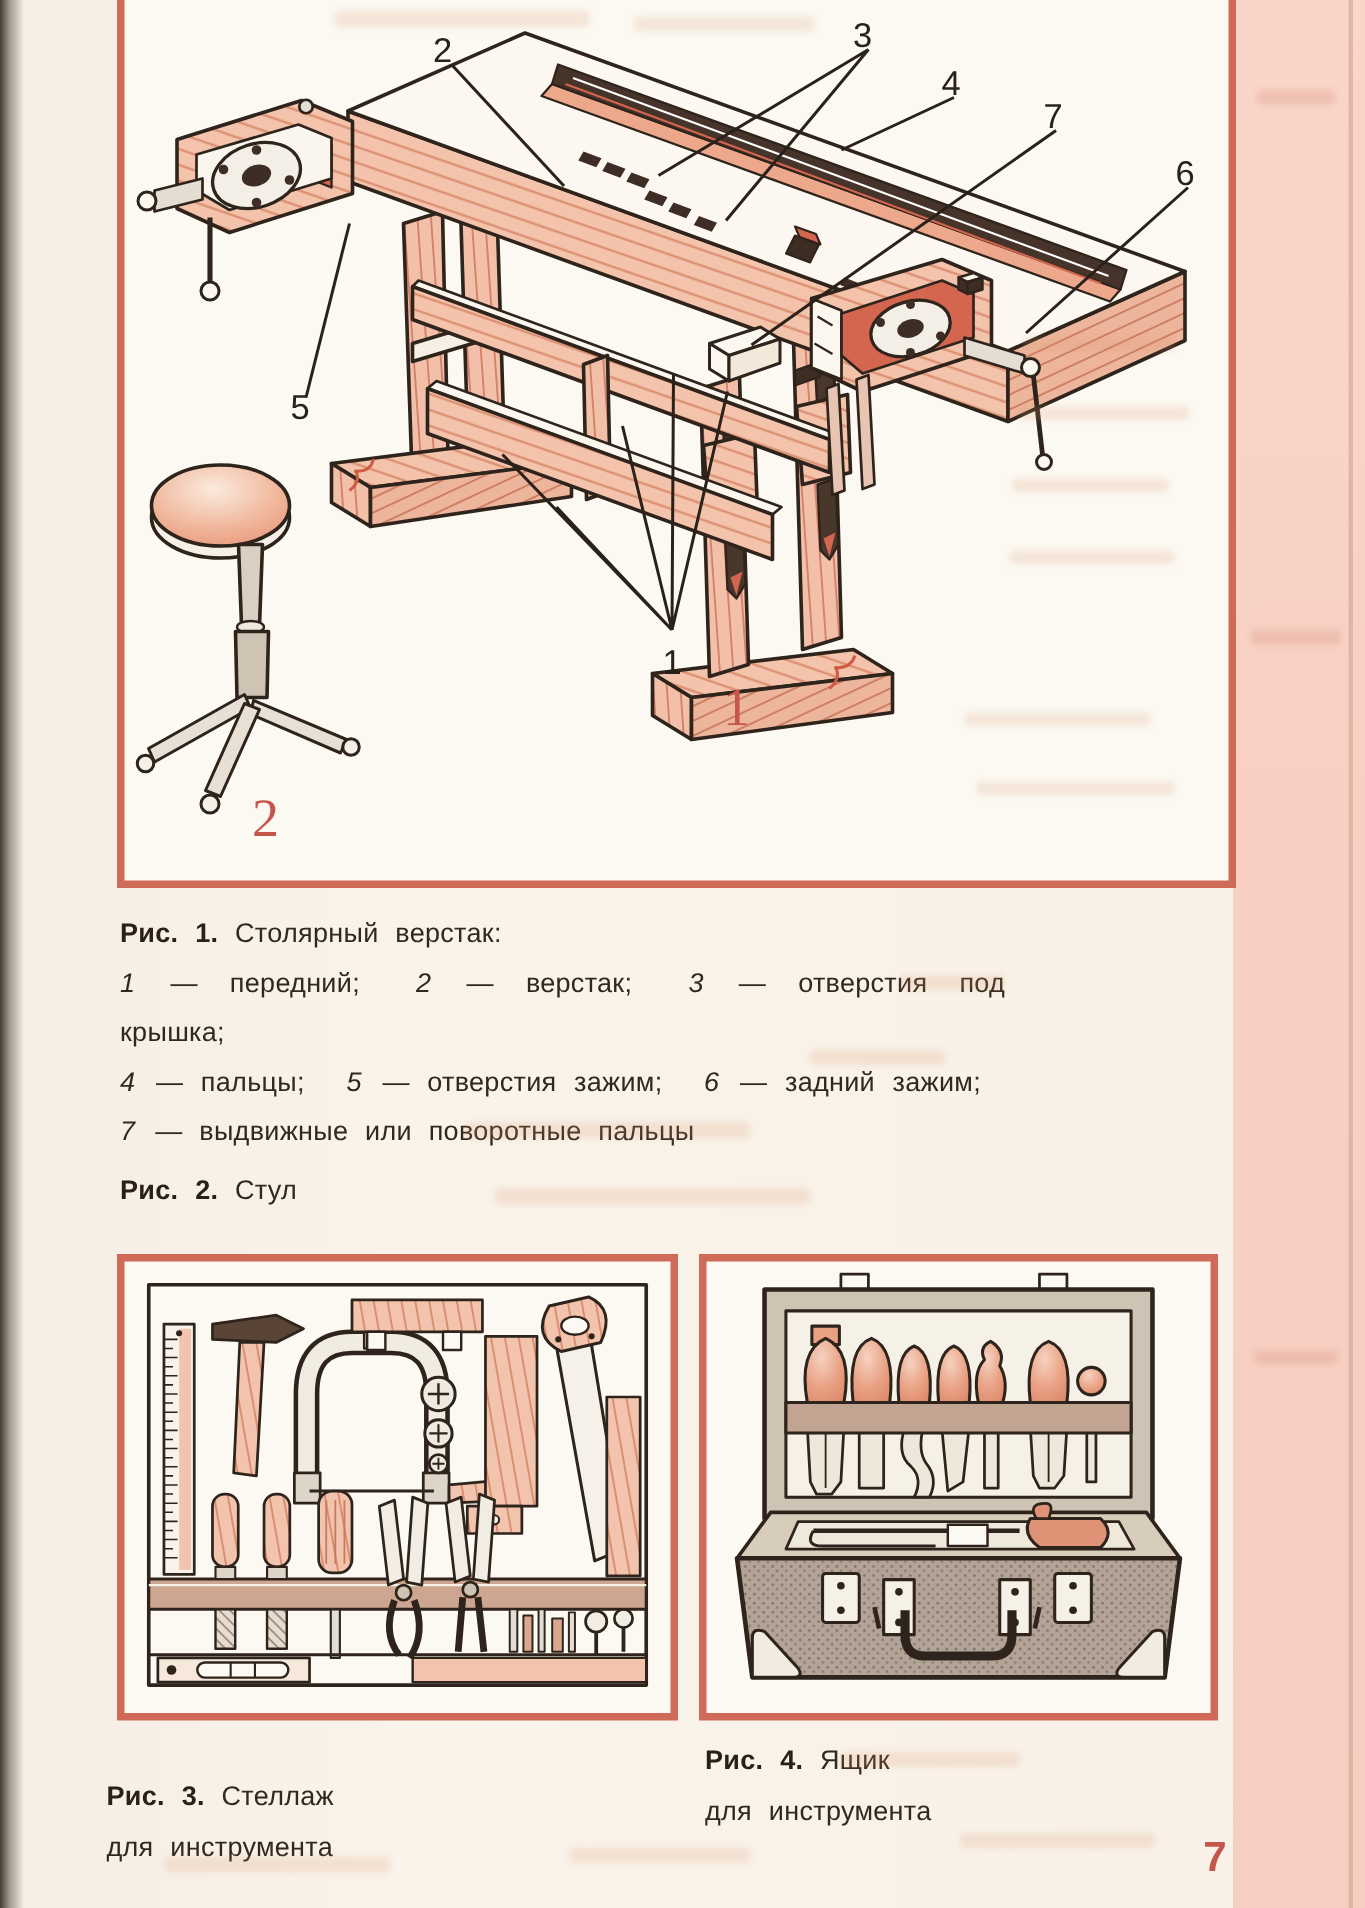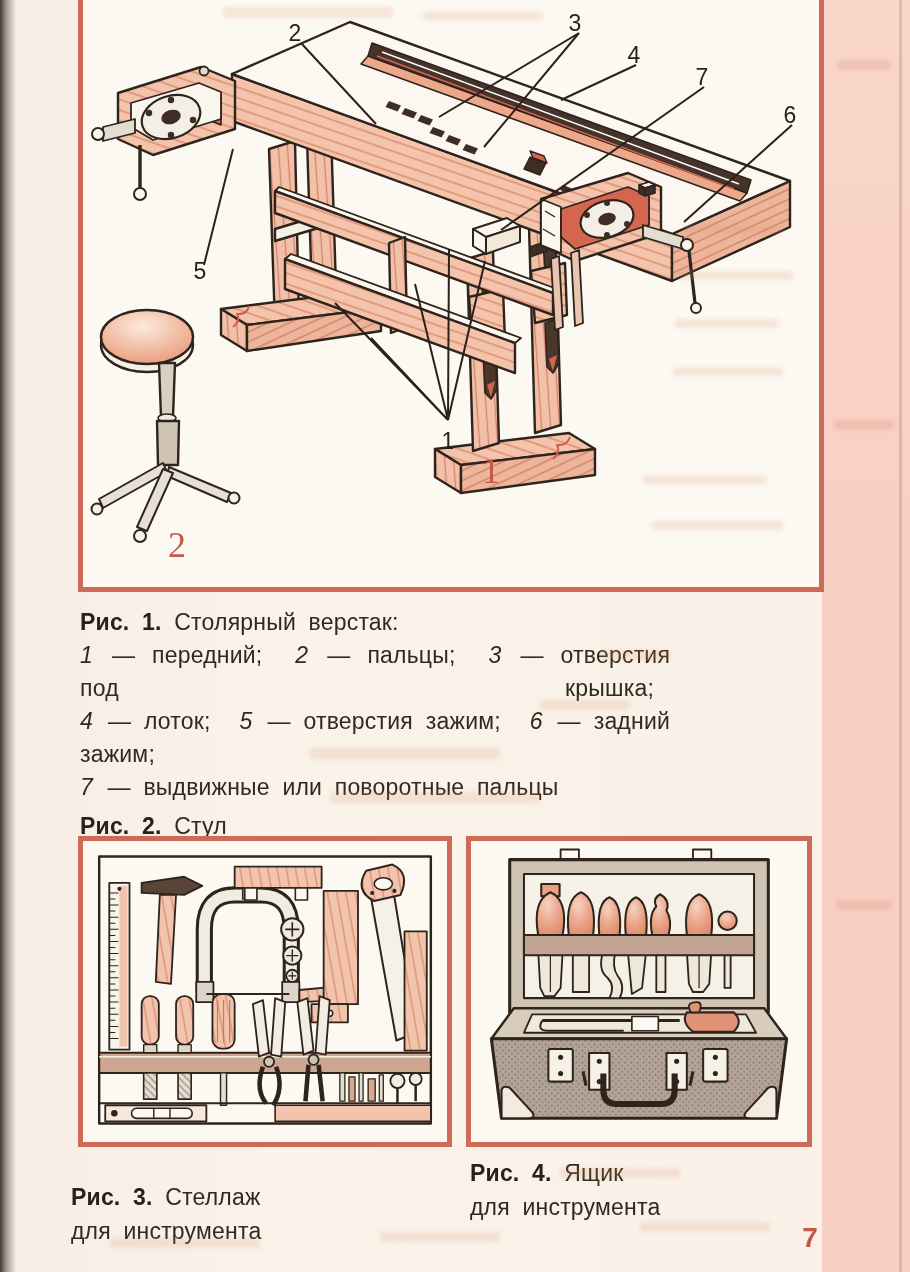--- a/index.html
+++ b/index.html
@@ -8,21 +8,21 @@
   .pink-band{position:absolute;top:0;right:0;width:88px;height:1272px;background:linear-gradient(180deg,#f9d6c9 0,#f8d1c4 40%,#f7cfc2 100%);}
   .band-edge{position:absolute;top:0;right:8px;width:3px;height:1272px;background:rgba(190,130,110,.35);}
   .spine-shadow{position:absolute;top:0;left:0;width:16px;height:1272px;background:linear-gradient(90deg,rgba(42,36,30,.88) 0,rgba(60,50,42,.45) 40%,rgba(80,70,60,0) 100%);}
   .fig-box{position:absolute;background:#fcf9f2;border:5px solid var(--border,#cf6a58);box-sizing:border-box;}
   .fig1{left:78px;top:-8px;width:746px;height:600px;}
   .fig3{left:78px;top:836px;width:374px;height:311px;}
   .fig4{left:466px;top:836px;width:346px;height:311px;}
   .fig-box svg{position:absolute;left:0;top:0;width:100%;height:100%;}
   .ghost{position:absolute;background:rgba(214,150,108,.20);filter:blur(2px);border-radius:3px;pointer-events:none;}
   .ghost.pink{background:rgba(205,125,100,.22);}
-  .cap{position:absolute;color:var(--ink,#32281e);font-size:23px;line-height:33px;letter-spacing:.2px;word-spacing:6px;}
+  .cap{position:absolute;color:var(--ink,#32281e);font-size:18px;line-height:33px;letter-spacing:.2px;word-spacing:6px;}
   .cap .b{font-weight:700;color:#2b2016;}
   .cap1{left:80px;top:606px;width:600px;}
   .legend-line{width:590px;}
   .legend-line i{font-style:italic;font-family:"Liberation Sans",sans-serif;margin-right:2px;}
   .legend-line .seg{margin-right:16px;text-align:center;}
   .just{text-align:justify;text-align-last:justify;}
   .fig2cap{margin-top:6px;}
   .cap3{left:71px;top:1156px;width:340px;line-height:34px;margin-top:24px;}
   .cap4{left:470px;top:1156px;width:330px;line-height:34px;}
   .page-number{position:absolute;left:790px;top:1222px;width:40px;text-align:center;color:var(--accent,#bf4a3b);font-size:28px;font-weight:600;}
@@ -203,25 +203,25 @@
     <div class="ghost" style="left:568px;top:524px;width:132px;height:9px;"></div>
   </div>
 
   <div class="cap cap1">
     <div class="cap-line">
       <span class="b">Рис. 1.</span>
       <span>Столярный верстак:</span>
     </div>
     <div class="cap-line legend-line just">
       <span class="seg"><i>1</i> <span>— передний;</span></span>
-      <span class="seg"><i>2</i> <span>— пальцы;</span></span>
+      <span class="seg"><i>2</i> <span>— верстак;</span></span>
       <span class="seg"><i>3</i> <span>— отверстия под крышка;</span></span>
     </div>
     <div class="cap-line legend-line just">
-      <span class="seg"><i>4</i> <span>— лоток;</span></span>
+      <span class="seg"><i>4</i> <span>— пальцы;</span></span>
       <span class="seg"><i>5</i> <span>— отверстия зажим;</span></span>
       <span class="seg"><i>6</i> <span>— задний зажим;</span></span>
     </div>
     <div class="cap-line legend-line">
       <span class="seg"><i>7</i> <span>— выдвижные или поворотные пальцы</span></span>
     </div>
     <div class="cap-line fig2cap">
       <span class="b">Рис. 2.</span>
       <span>Стул</span>
     </div>

